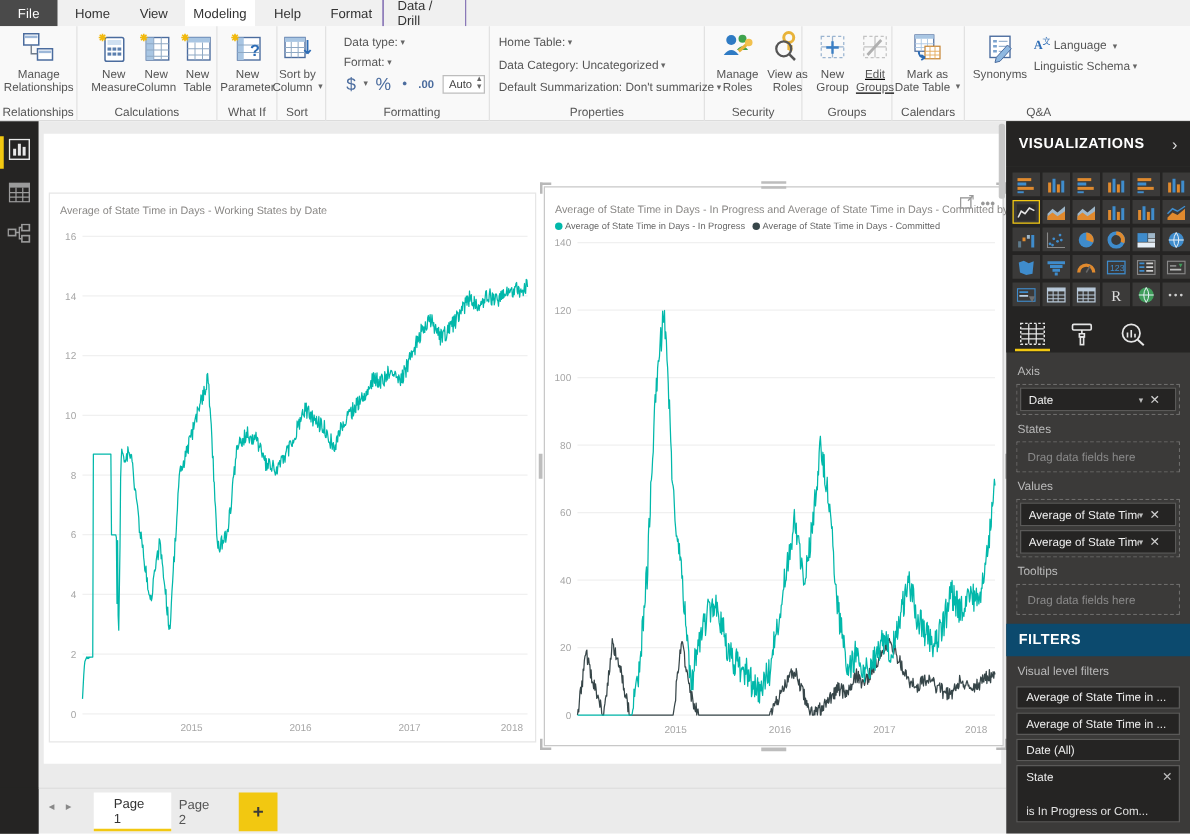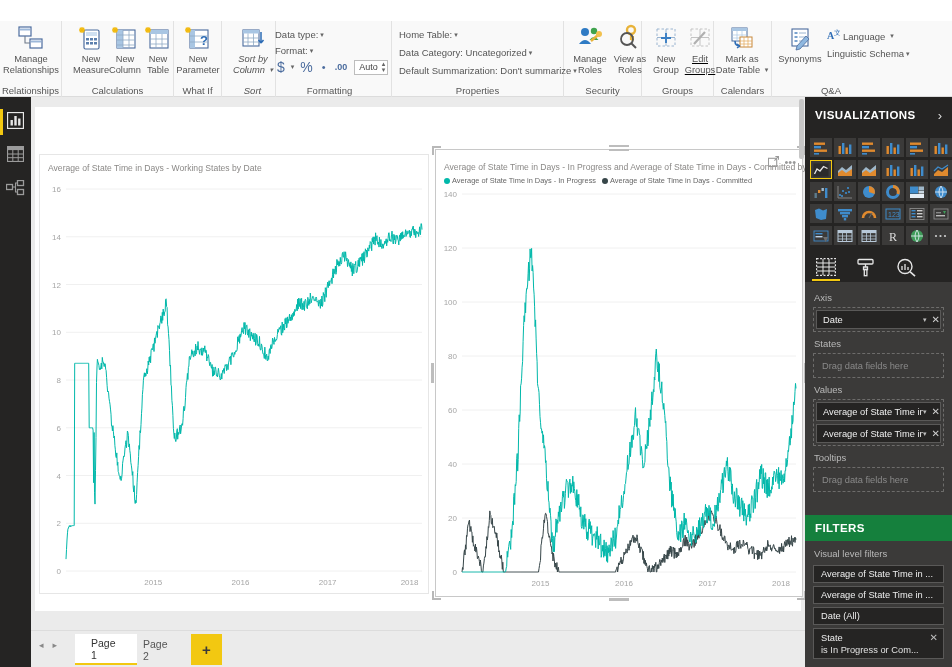--- a/index.html
+++ b/index.html
@@ -146,42 +146,42 @@
   }
 
   .field-section { padding: 4px 8px 0 8px; }
   .field-label { font-size: 9.5px; color: #b9b9b9; margin: 6px 0 4px 1px; }
   .well {
     border: 1px dashed #6d6c6b; border-radius: 1px; padding: 2px;
     margin-bottom: 2px;
   }
   .chip {
     background: #252423; height: 19px; display: flex; align-items: center;
-    padding: 0 0 0 6px; font-size: 9.3px; color: #f0f0f0;
+    padding: 0 12px 0 6px; font-size: 9.3px; color: #f0f0f0;
     border: 1px solid #5a5958;
   }
   .chip .txt { flex: 1; white-space: nowrap; overflow: hidden; }
   .chip .dd { font-size: 7px; color: #bdbdbd; margin-right: 5px; }
   .chip .x { font-size: 10px; color: #cfcfcf; }
   .placeholder {
     height: 19px; display: flex; align-items: center; padding-left: 6px;
     font-size: 9.3px; color: #8a8a8a;
   }
 
   .filters-header {
-    background: #15803d; height: 26px; display: flex; align-items: center;
-    padding-left: 10px; margin-top: 23px;
+    background: #0c4a6e; height: 26px; display: flex; align-items: center;
+    padding-left: 10px; margin-top: 7px;
   }
   .filters-header .t { font-size: 11.5px; font-weight: bold; color: #fff; letter-spacing: .4px; }
   .filter-card {
     background: #252423; border: 1px solid #5a5958; margin-bottom: 3px;
     padding: 3px 5px 3px 7px; font-size: 9.3px; color: #eee;
   }
   .filter-card .row1 { display: flex; justify-content: space-between; align-items: center; }
-  .filter-card .sub { color: #e0e0e0; font-size: 9.3px; margin-top: 2px; }
+  .filter-card .sub { color: #e0e0e0; font-size: 9.3px; margin-top: 16px; }
   .fwrap { padding: 5px 8px 0 8px; }
 
   
   .statusbar {
     position: absolute; left: 31px; top: 630px; width: 774px; height: 37px;
     background: #ebebeb; border-top: 1px solid #dcdcdc;
   }
   .page-nav {
     position: absolute; left: 8px; top: 9px; display: flex; gap: 9px;
     font-size: 9px; color: #888;
@@ -202,20 +202,32 @@
   .scroll-v {
     position: absolute; right: 1px; top: 2px; width: 5px; height: 60px;
     background: #c7c7c7; border-radius: 2px;
   }
 </style>
 </head>
 <body>
 
 <div class="app">
 
+  <div class="ribbon-tabs">
+    <div class="tab-file">File</div>
+    <div class="tab" style="left:50px;width:48px;">Home</div>
+    <div class="tab" style="left:100px;width:46px;">View</div>
+    <div class="tab active" style="left:148px;width:56px;">Modeling</div>
+    <div class="tab" style="left:208px;width:44px;">Help</div>
+    <div class="tab" style="left:256px;width:50px;">Format</div>
+    <div class="tab" style="left:308px;width:66px;">Data / Drill</div>
+    <div class="tabs-underline" style="left:306px;"></div>
+    <div style="position:absolute;left:306px;top:0;width:1px;height:21px;background:#8a79b8;"></div>
+    <div style="position:absolute;left:372px;top:0;width:1px;height:21px;background:#8a79b8;"></div>
+  </div>
 
   <div class="ribbon">
 
     <div class="ribbon-group" style="left:0;width:62px;">
       <div class="btn-v" style="left:5px;">
         <div class="icon-box">
           <svg width="32" height="28" viewBox="0 0 32 28">
             <rect x="4" y="3" width="12" height="9" fill="#fff" stroke="#4b6c9e" stroke-width="1.2"></rect>
             <rect x="5" y="4.5" width="10" height="2" fill="#9db8d9"></rect>
             <rect x="15" y="15" width="12" height="9" fill="#fff" stroke="#4b6c9e" stroke-width="1.2"></rect>
@@ -295,21 +307,21 @@
             <g stroke="#f2b90c" stroke-width="1.3">
                 <path d="M6 3 L6 9 M3 6 L9 6 M3.8 3.8 L8.2 8.2 M8.2 3.8 L3.8 8.2"></path>
               </g>
           </svg>
         </div>
         <div class="lbl">New<br>Parameter</div>
       </div>
       <div class="group-label">What If</div>
     </div>
 
-    <div class="ribbon-group" style="left:230px;width:46px;font-style:italic;">
+    <div class="ribbon-group" style="left:215px;width:46px;">
       <div class="btn-v" style="left:-3px;">
         <div class="icon-box">
           <svg width="32" height="28" viewBox="0 0 32 28">
             <rect x="6" y="6" width="16" height="16" fill="#fff" stroke="#4b6c9e" stroke-width="1.1"></rect>
             <rect x="6" y="6" width="16" height="3.5" fill="#a9c6e3"></rect>
             <g stroke="#8fa9c4" stroke-width=".8">
                 <path d="M11 9.5v12.5M16.5 9.5v12.5M6 14h16M6 18h16"></path>
               </g>
             <path d="M24 8 v11 M24 19 l-2.5 -3 M24 19 l2.5 -3" stroke="#2d6cb5" stroke-width="1.5" fill="none"></path>
           </svg>

